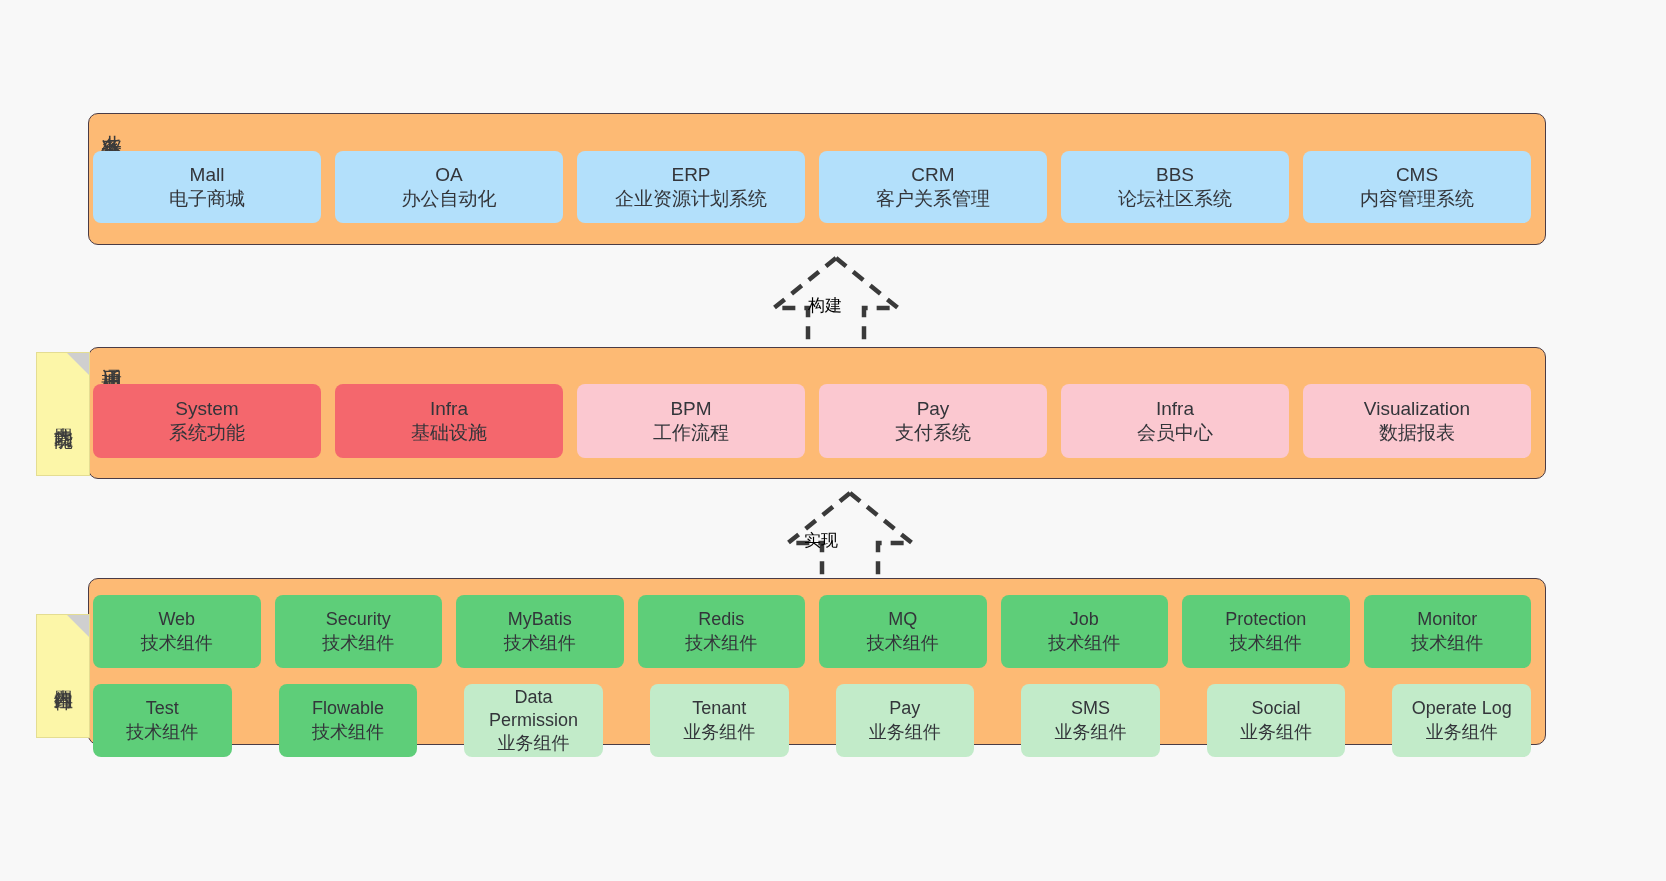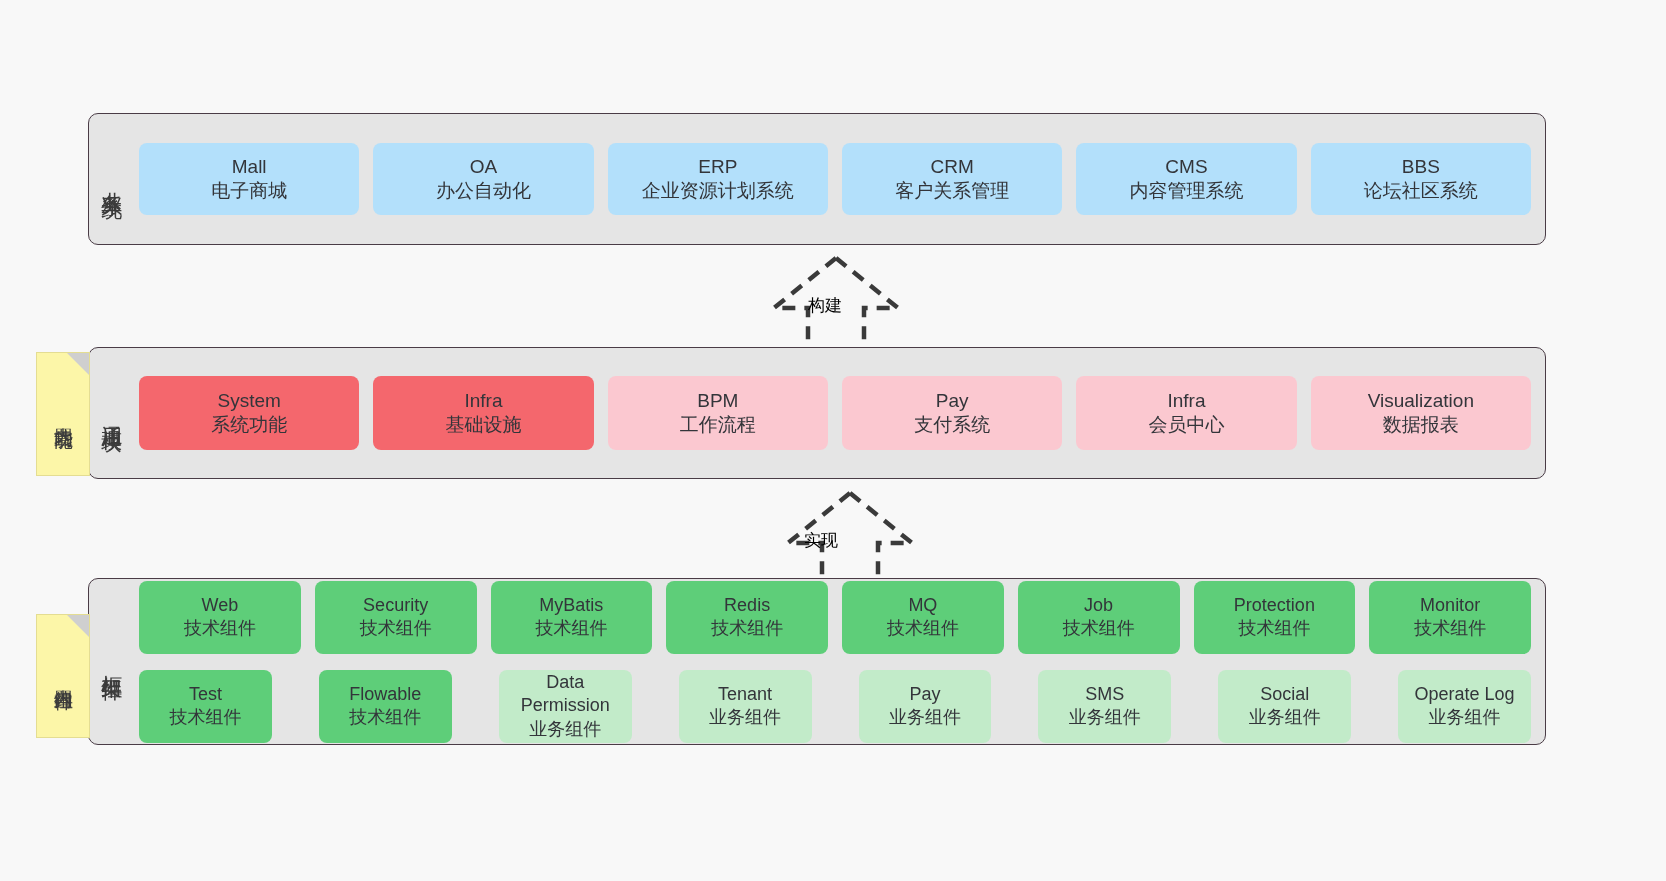--- a/index.html
+++ b/index.html
@@ -21,23 +21,23 @@
     width: 1666px;
     height: 881px;
   }
 
   
   .layer {
     position: absolute;
     box-sizing: border-box;
     border: 1.6px solid #4a3c46;
     border-radius: 10px;
-    background: #e5e5e5;
-    display: flex;
-    flex-direction: row;
+    background: #fdba74;
+    display: flex;
+    flex-direction: column;
     align-items: stretch;
   }
 
   .layer-title {
     flex: 0 0 auto;
     width: 46px;
     display: flex;
     align-items: center;
     justify-content: center;
     font-size: 21px;
@@ -176,26 +176,26 @@
         </div>
         <div class="node c-blue">
           <span class="n-en">ERP</span>
           <span class="n-cn">企业资源计划系统</span>
         </div>
         <div class="node c-blue">
           <span class="n-en">CRM</span>
           <span class="n-cn">客户关系管理</span>
         </div>
         <div class="node c-blue">
+          <span class="n-en">BBS</span>
+          <span class="n-cn">论坛社区系统</span>
+        </div>
+        <div class="node c-blue">
           <span class="n-en">CMS</span>
           <span class="n-cn">内容管理系统</span>
-        </div>
-        <div class="node c-blue">
-          <span class="n-en">BBS</span>
-          <span class="n-cn">论坛社区系统</span>
         </div>
       </div>
     </div>
   </div>
 
   <div class="uml-arrow arrow-build">
     <svg width="180" height="96" viewBox="0 0 180 96">
       <path d="M90 6 L152 56 L118 56 L118 96 M90 6 L28 56 L62 56 L62 96" fill="none" stroke="#3a3a3a" stroke-width="4.5" stroke-dasharray="13,9" stroke-linecap="butt"></path>
     </svg>
     <span class="lbl">构建</span>

